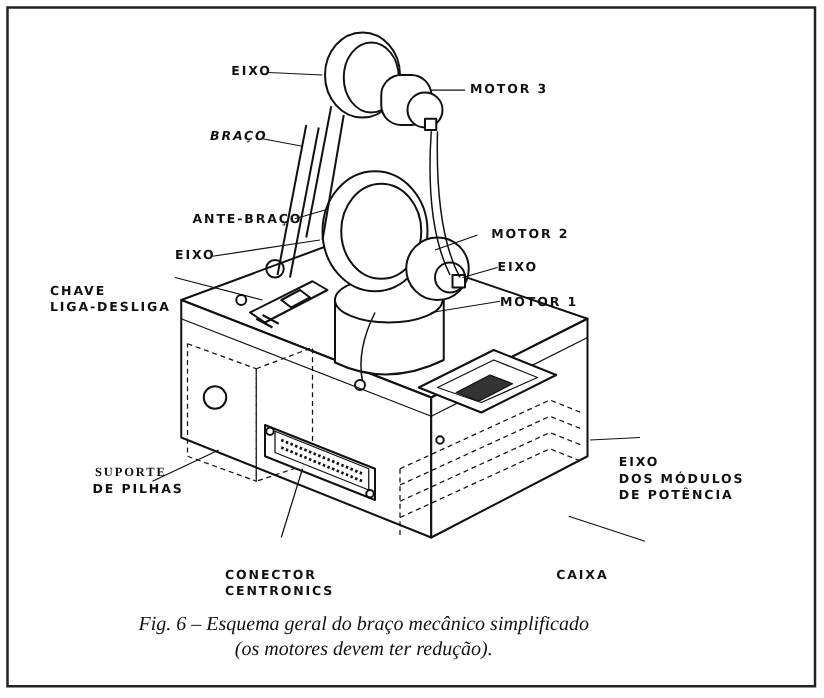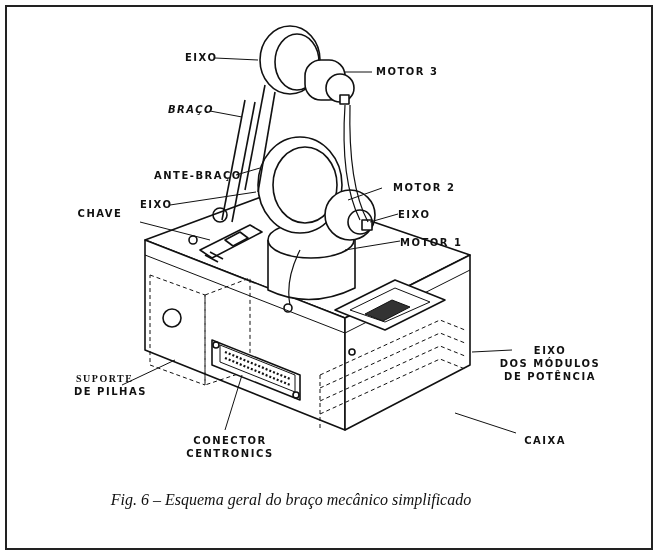--- a/index.html
+++ b/index.html
@@ -1,20 +1,20 @@
 <!DOCTYPE html>
 <html><head>
 <meta charset="utf-8">
 <style>
   html,body{margin:0;padding:0;background:#fff;}
   body{width:659px;height:558px;position:relative;overflow:hidden;}
   .frame{position:absolute;left:5px;top:5px;width:648px;height:545px;border:2px solid #222;box-sizing:border-box;}
   svg.drawing{position:absolute;left:0;top:0;}
   .lbl{position:absolute;font-family:"DejaVu Sans",sans-serif;font-size:10px;font-weight:bold;letter-spacing:1.5px;color:#111;white-space:nowrap;line-height:13px;}
-  .center{text-align:center;}
+  .center{margin-top:20px;}
   .caption{position:absolute;left:0;width:582px;top:490px;text-align:center;font-family:"Liberation Serif",serif;font-style:italic;font-size:16px;color:#111;line-height:20px;}
 </style>
 </head>
 <body>
 
 <div class="frame"></div>
 
 <svg class="drawing" width="659" height="558" fill="none" stroke="#111" stroke-width="1.6" stroke-linejoin="round">
 
   <g>
@@ -115,33 +115,35 @@
 <div class="lbl" style="left:185px;top:51px;">EIXO</div>
 <div class="lbl" style="left:376px;top:65px;">MOTOR 3</div>
 <div class="lbl" style="left:168px;top:103px;font-style:italic;">BRAÇO</div>
 <div class="lbl" style="left:154px;top:169px;">ANTE-BRAÇO</div>
 <div class="lbl" style="left:140px;top:198px;">EIXO</div>
 <div class="lbl" style="left:382px;top:181px;margin-left:11px;">MOTOR 2</div>
 <div class="lbl" style="left:398px;top:208px;">EIXO</div>
 <div class="lbl" style="left:400px;top:236px;">MOTOR 1</div>
 <div class="lbl center" style="left:40px;top:207px;width:120px;">
   <div>CHAVE</div>
+  <div>LIGA-DESLIGA</div>
 </div>
 <div class="lbl" style="left:74px;top:372px;">
   <div style="padding-left:2px;font-family:Liberation Serif, serif;">SUPORTE</div>
   <div>DE  PILHAS</div>
 </div>
 <div class="lbl center" style="left:180px;top:434px;width:100px;">
   <div>CONECTOR</div>
   <div>CENTRONICS</div>
 </div>
 <div class="lbl center" style="left:495px;top:344px;width:110px;">
   <div>EIXO</div>
   <div>DOS MÓDULOS</div>
   <div>DE POTÊNCIA</div>
 </div>
 <div class="lbl center" style="left:445px;top:434px;width:200px;">
   <div>CAIXA</div>
 </div>
 
 <div class="caption">
   <div>Fig. 6 – Esquema geral do braço mecânico simplificado</div>
+  <div>(os motores devem ter redução).</div>
 </div>
 
 </body></html>

